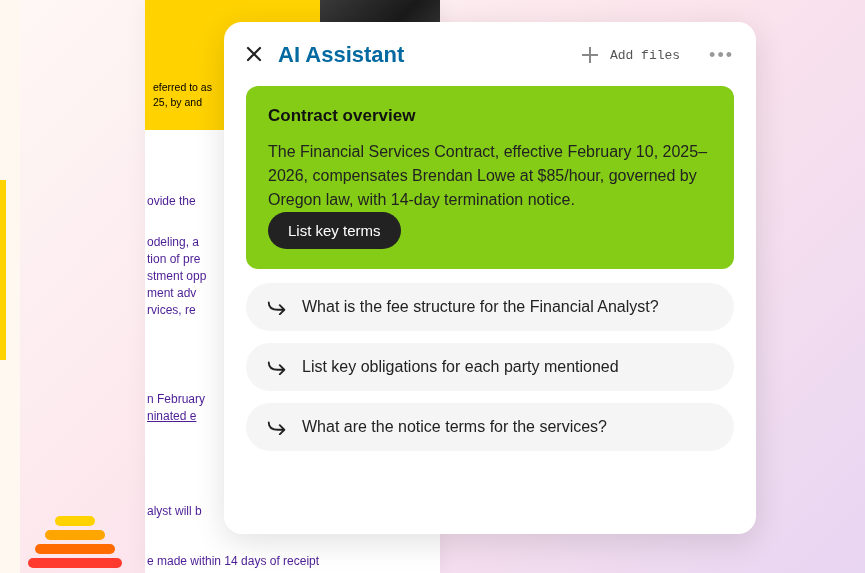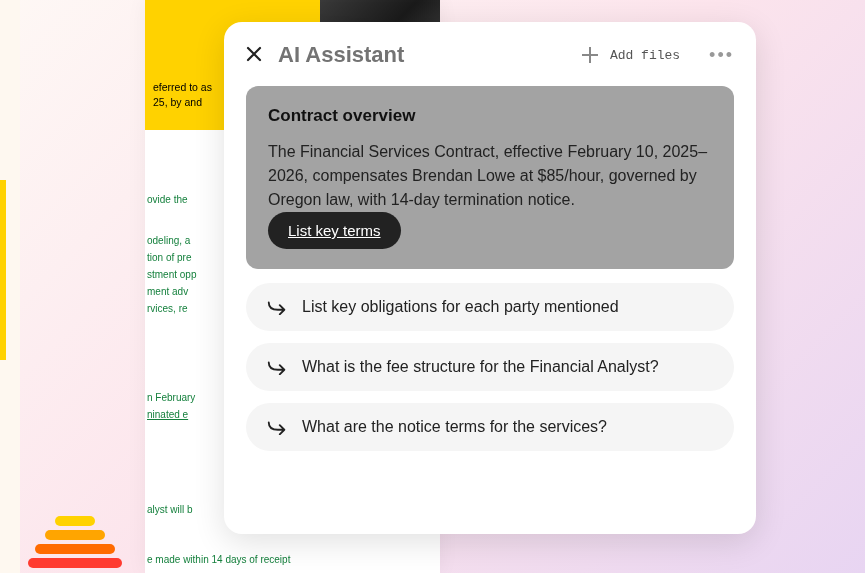--- a/index.html
+++ b/index.html
@@ -59,22 +59,22 @@
     .doc-header-text {
       position: absolute;
       left: 153px;
       top: 80px;
       font-size: 10.5px;
       color: #000;
       line-height: 1.4;
     }
     .doc-text {
       position: absolute;
-      font-size: 10px;
-      color: #15803d;
+      font-size: 12px;
+      color: #4c1d95;
       line-height: 1.4;
     }
     .logo-stack {
       position: absolute;
       left: 30px;
       bottom: 5px;
     }
     .logo-bar {
       border-radius: 10px;
       height: 10px;
@@ -100,21 +100,21 @@
       font-size: 20px;
       font-weight: 400;
       cursor: pointer;
       color: #222;
       margin-right: 16px;
       line-height: 1;
     }
     .panel-title {
       font-size: 22px;
       font-weight: 700;
-      color: #737373;
+      color: #0369a1;
       flex: 1;
     }
     .add-files {
       display: flex;
       align-items: center;
       cursor: pointer;
       color: #555;
       font-size: 13px;
       margin-right: 29px;
       font-family: Liberation Mono, monospace;
@@ -142,21 +142,21 @@
       width: 16px;
       height: 2px;
     }
     .more-icon {
       cursor: pointer;
       color: #999;
       font-size: 18px;
       letter-spacing: 2px;
     }
     .overview-card {
-      background: #a3a3a3;
+      background: #84cc16;
       border-radius: 12px;
       padding: 20px 22px;
       margin-bottom: 14px;
     }
     .overview-title {
       font-size: 17px;
       font-weight: 700;
       color: #111;
       margin-bottom: 14px;
     }
@@ -167,21 +167,20 @@
     }
     .pill-btn {
       background: #222;
       color: #fff;
       border: none;
       border-radius: 22px;
       padding: 10px 20px;
       font-size: 15px;
       font-weight: 500;
       cursor: pointer;
-      text-decoration: underline;
     }
     .suggestion {
       background: #f5f5f5;
       border-radius: 28px;
       padding: 15px 20px;
       margin-bottom: 12px;
       display: flex;
       align-items: center;
       cursor: pointer;
     }
@@ -247,28 +246,28 @@
   <div class="overview-card">
     <div class="overview-title">Contract overview</div>
     <div class="overview-text">The Financial Services Contract, effective February 10, 2025–2026, compensates Brendan Lowe at $85/hour, governed by Oregon law, with 14-day termination notice.</div>
     <button class="pill-btn">List key terms</button>
   </div>
 
   <div class="suggestion">
     <svg class="arrow-icon" viewBox="0 0 24 16">
       <path d="M3 3 Q3 11 13 11 L19 11 M15 6 L20 11 L15 16" stroke="#222" stroke-width="2" fill="none" stroke-linecap="round" stroke-linejoin="round"></path>
     </svg>
-    <span class="suggestion-text">List key obligations for each party mentioned</span>
+    <span class="suggestion-text">What is the fee structure for the Financial Analyst?</span>
   </div>
 
   <div class="suggestion">
     <svg class="arrow-icon" viewBox="0 0 24 16">
       <path d="M3 3 Q3 11 13 11 L19 11 M15 6 L20 11 L15 16" stroke="#222" stroke-width="2" fill="none" stroke-linecap="round" stroke-linejoin="round"></path>
     </svg>
-    <span class="suggestion-text">What is the fee structure for the Financial Analyst?</span>
+    <span class="suggestion-text">List key obligations for each party mentioned</span>
   </div>
 
   <div class="suggestion">
     <svg class="arrow-icon" viewBox="0 0 24 16">
       <path d="M3 3 Q3 11 13 11 L19 11 M15 6 L20 11 L15 16" stroke="#222" stroke-width="2" fill="none" stroke-linecap="round" stroke-linejoin="round"></path>
     </svg>
     <span class="suggestion-text">What are the notice terms for the services?</span>
   </div>
 </div>
 

